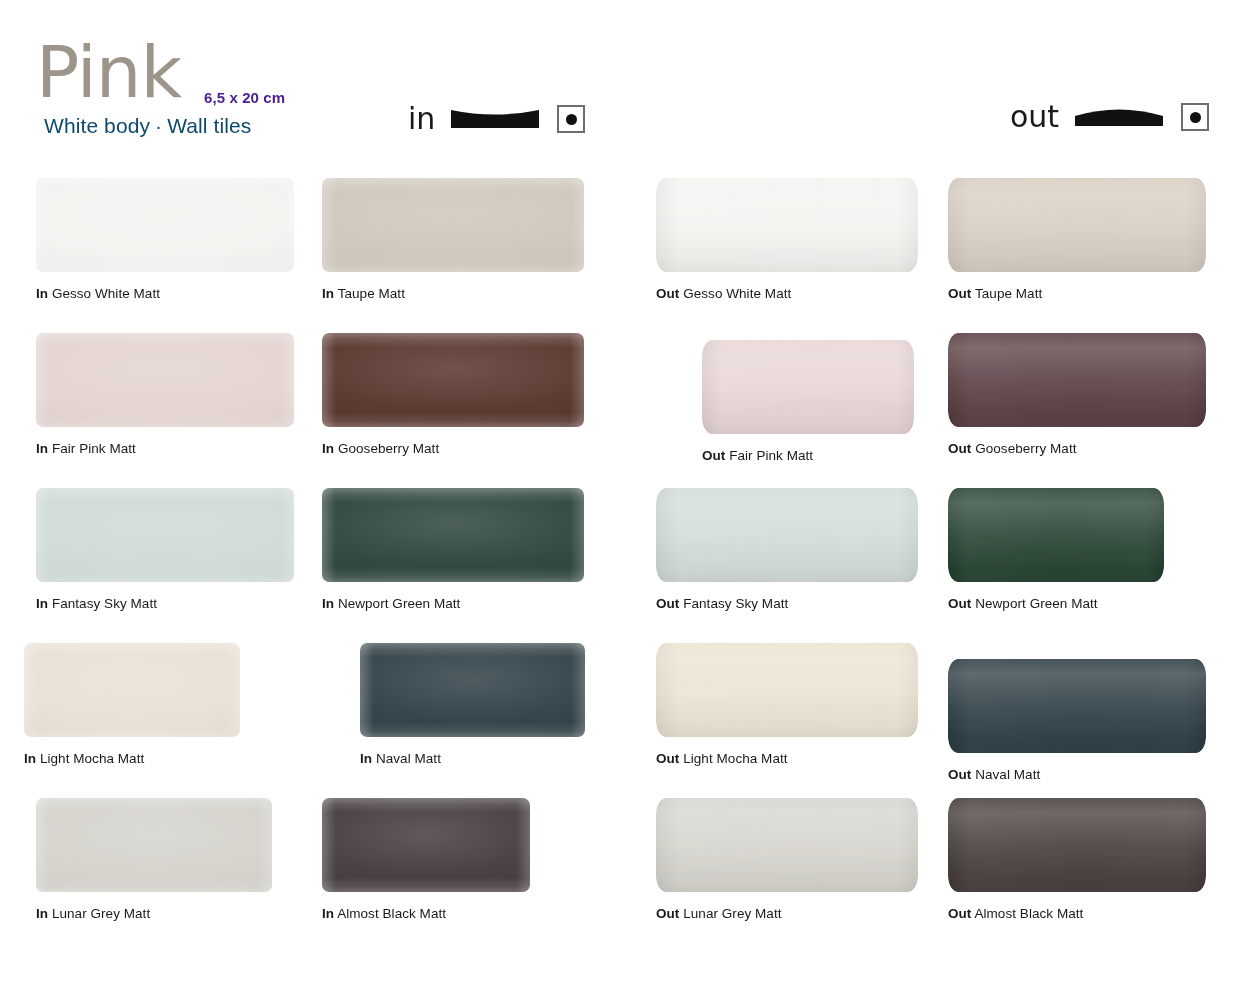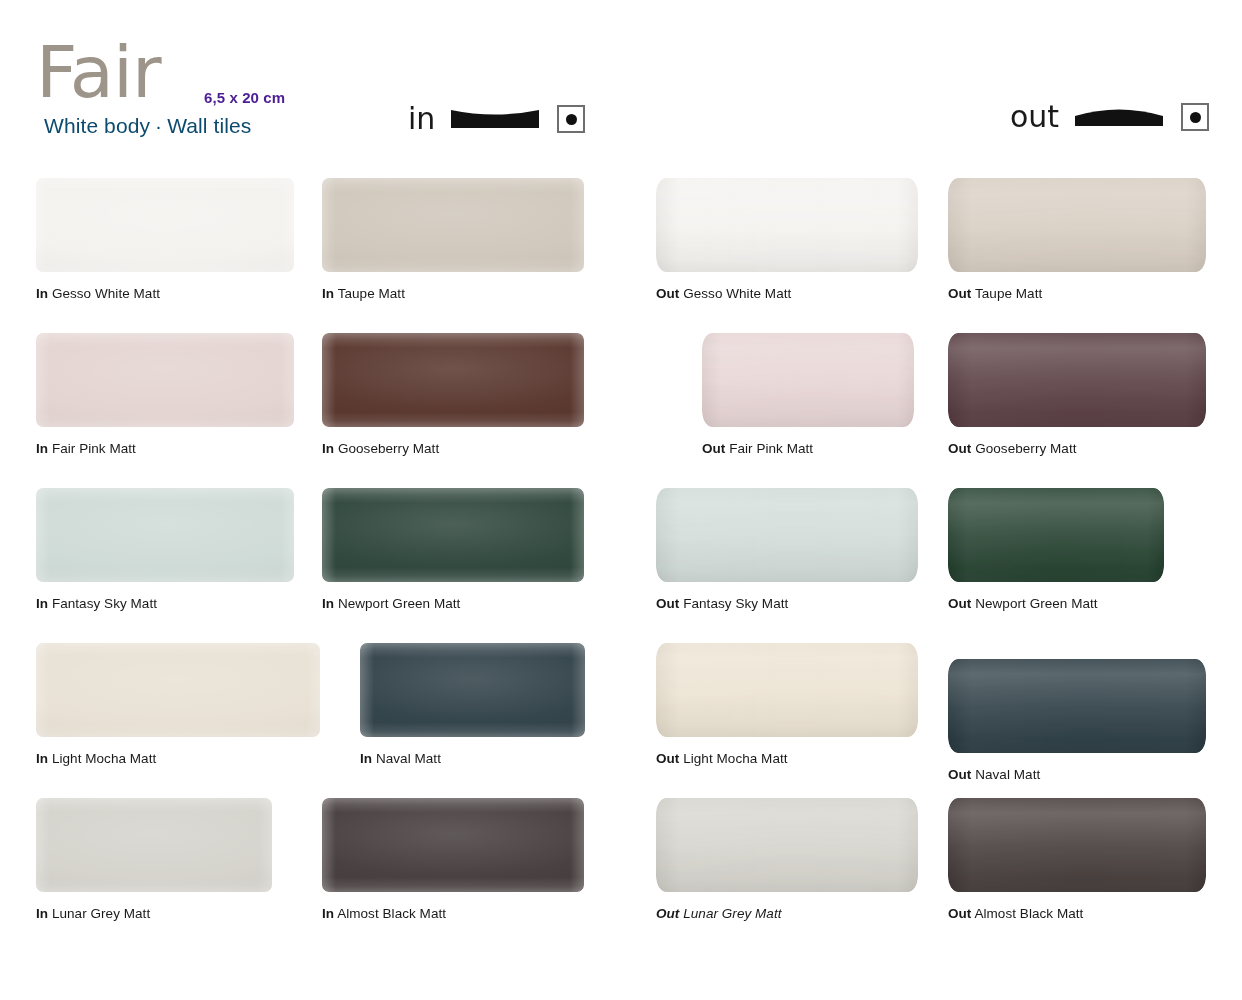--- a/index.html
+++ b/index.html
@@ -141,21 +141,21 @@
     letter-spacing:.05px;
   }
   .caption .pfx{font-weight:700;}
   .caption .nm{font-weight:400;}
 </style>
 </head>
 <body>
 
 <div id="header">
 
-  <div class="brand-title">Fair</div>
+  <div class="brand-title">Pink</div>
 
   <div class="brand-size">6,5 x 20 cm</div>
 
   <div class="brand-sub">
     <span>White body</span><span class="dot-sep">·</span><span>Wall tiles</span>
   </div>
 
   <div class="legend" id="legend-in">
     <span class="legend-label">in</span>
     <svg class="legend-shape" width="92" height="26" viewBox="0 0 92 26">
@@ -217,21 +217,21 @@
       <div class="caption"><span class="pfx">In</span><span class="nm"> Fair Pink Matt</span></div>
     </div>
     <div class="cell" style="left: 322px; top: 173px; width: 262px;">
       <div class="swatch sw-in">
         <div class="face" style="background: rgb(85, 50, 41);"></div>
         <div class="bevel"></div>
         <div class="sheen"></div>
       </div>
       <div class="caption"><span class="pfx">In</span><span class="nm"> Gooseberry Matt</span></div>
     </div>
-    <div class="cell" style="left: 656px; top: 173px; width: 212px; padding-left: 46px;">
+    <div class="cell" style="left: 656px; top: 180px; width: 212px; padding-left: 46px;">
       <div class="swatch sw-out">
         <div class="face" style="background: rgb(232, 213, 213);"></div>
         <div class="sheen"></div>
       </div>
       <div class="caption"><span class="pfx">Out</span><span class="nm"> Fair Pink Matt</span></div>
     </div>
     <div class="cell" style="left: 948px; top: 173px; width: 258px;">
       <div class="swatch sw-out">
         <div class="face" style="background: rgb(88, 61, 66);"></div>
         <div class="sheen"></div>
@@ -261,21 +261,21 @@
       </div>
       <div class="caption"><span class="pfx">Out</span><span class="nm"> Fantasy Sky Matt</span></div>
     </div>
     <div class="cell" style="left: 948px; top: 328px; width: 216px;">
       <div class="swatch sw-out">
         <div class="face" style="background: rgb(36, 64, 47);"></div>
         <div class="sheen"></div>
       </div>
       <div class="caption"><span class="pfx">Out</span><span class="nm"> Newport Green Matt</span></div>
     </div>
-    <div class="cell" style="left: 36px; top: 483px; width: 284px;">
+    <div class="cell" style="left: 24px; top: 483px; width: 216px;">
       <div class="swatch sw-in">
         <div class="face" style="background: rgb(232, 224, 211);"></div>
         <div class="bevel"></div>
         <div class="sheen"></div>
       </div>
       <div class="caption"><span class="pfx">In</span><span class="nm"> Light Mocha Matt</span></div>
     </div>
     <div class="cell" style="left: 322px; top: 483px; width: 225px; padding-left: 38px;">
       <div class="swatch sw-in">
         <div class="face" style="background: rgb(45, 62, 69);"></div>
@@ -299,29 +299,29 @@
       <div class="caption"><span class="pfx">Out</span><span class="nm"> Naval Matt</span></div>
     </div>
     <div class="cell" style="left: 36px; top: 638px; width: 236px;">
       <div class="swatch sw-in">
         <div class="face" style="background: rgb(212, 210, 203);"></div>
         <div class="bevel"></div>
         <div class="sheen"></div>
       </div>
       <div class="caption"><span class="pfx">In</span><span class="nm"> Lunar Grey Matt</span></div>
     </div>
-    <div class="cell" style="left: 322px; top: 638px; width: 262px;">
+    <div class="cell" style="left: 322px; top: 638px; width: 208px;">
       <div class="swatch sw-in">
         <div class="face" style="background: rgb(66, 57, 58);"></div>
         <div class="bevel"></div>
         <div class="sheen"></div>
       </div>
       <div class="caption"><span class="pfx">In</span><span class="nm"> Almost Black Matt</span></div>
     </div>
-    <div class="cell" style="left: 656px; top: 638px; width: 262px; font-style: italic;">
+    <div class="cell" style="left: 656px; top: 638px; width: 262px;">
       <div class="swatch sw-out">
         <div class="face" style="background: rgb(214, 212, 205);"></div>
         <div class="sheen"></div>
       </div>
       <div class="caption"><span class="pfx">Out</span><span class="nm"> Lunar Grey Matt</span></div>
     </div>
     <div class="cell" style="left: 948px; top: 638px; width: 258px;">
       <div class="swatch sw-out">
         <div class="face" style="background: rgb(69, 60, 58);"></div>
         <div class="sheen"></div>

